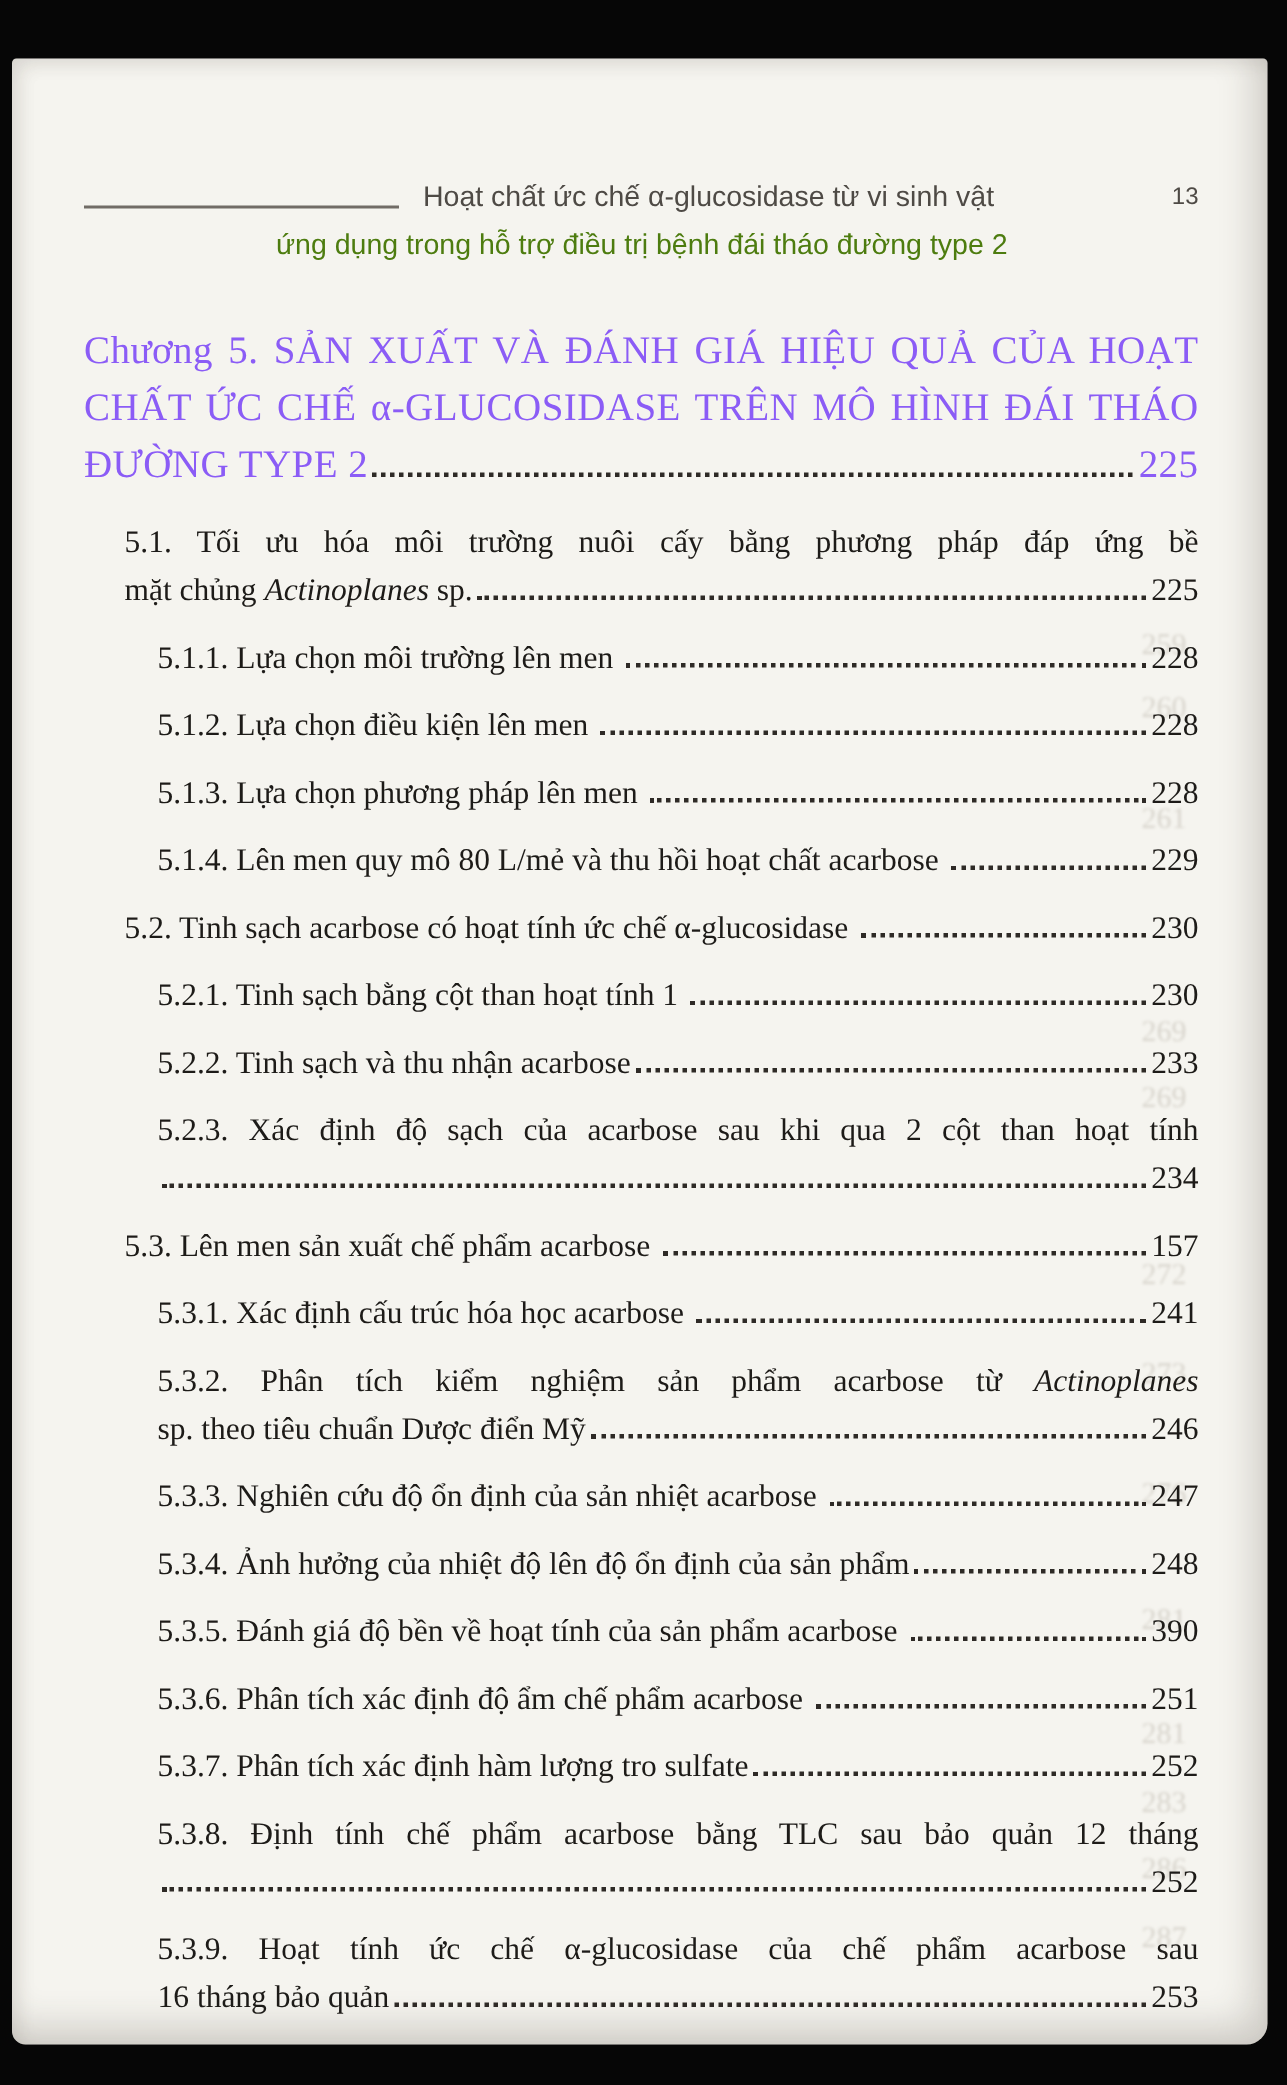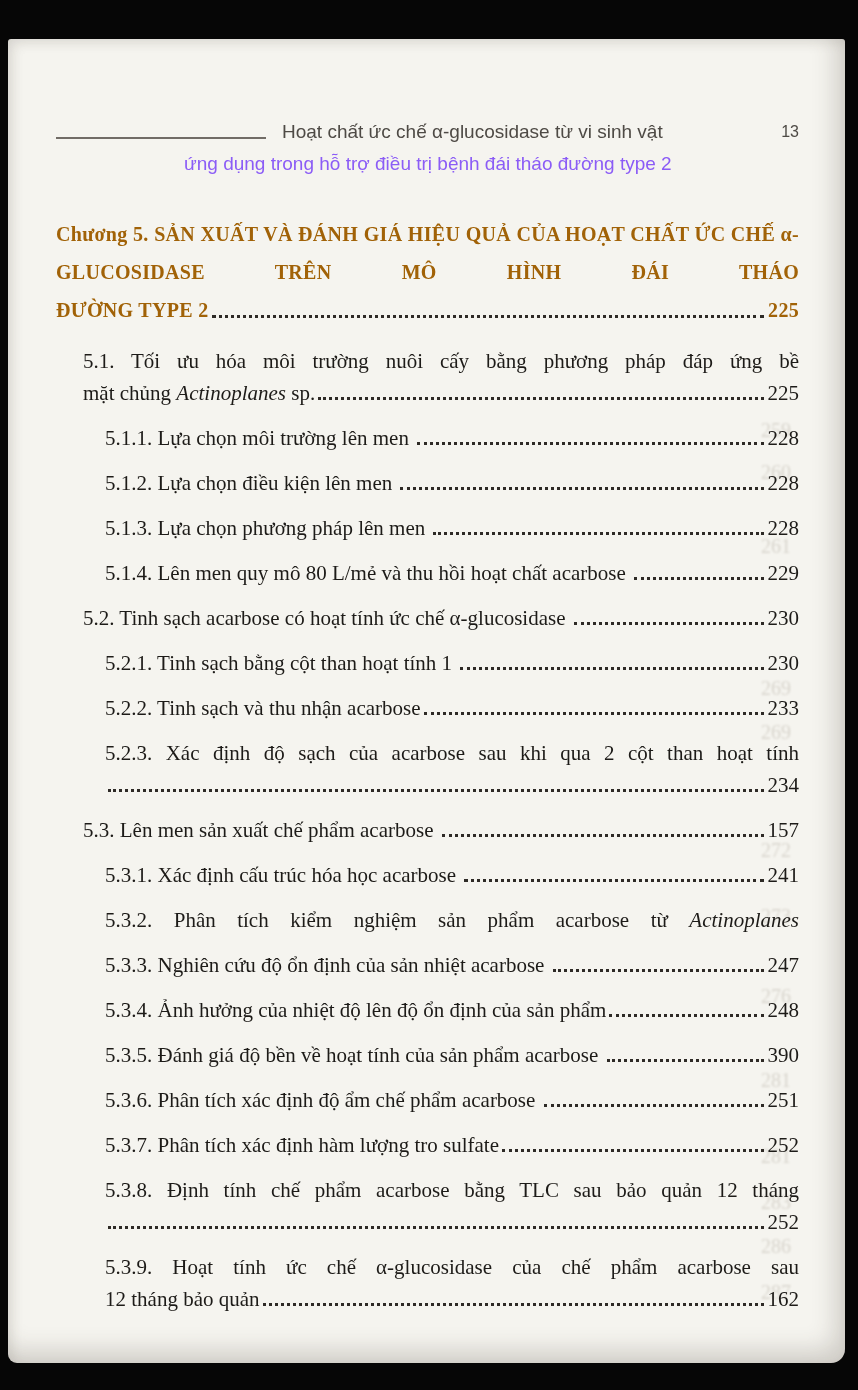--- a/index.html
+++ b/index.html
@@ -37,37 +37,37 @@
   .hdr-rule {
     width: 210px;
     border-bottom: 2px solid #716c66;
     margin-bottom: 5px;
     flex: 0 0 auto;
   }
   .hdr-title { flex: 1; margin-left: 16px; }
   .hdr-page { font-size: 16px; margin-left: 12px; }
   .hdr-line2 {
     font-family: "Liberation Sans", "DejaVu Sans", sans-serif;
-    color: #8b5cf6;
+    color: #4d7c0f;
     font-size: 19px;
     margin: 9px 0 0 128px;
   }
 
   
   .toc { margin-top: 40px; font-size: 21px; line-height: 32px; }
   .entry { margin-bottom: 13px; }
   .entry.l1 { padding-left: 27px; }
   .entry.l2 { padding-left: 49px; }
   .entry.chapter {
-    font-weight: bold;
-    font-size: 20px;
+    font-weight: normal;
+    font-size: 26px;
     line-height: 38px;
     letter-spacing: .3px;
     margin-bottom: 16px;
-    color: #a16207;
+    color: #8b5cf6;
   }
   .pre { display: block; text-align: justify; text-align-last: justify; }
   .lastline { display: flex; align-items: flex-end; }
   .lastline .t { white-space: pre; }
   .leader {
     flex: 1;
     min-width: 18px;
     margin: 0 2px 9px 3px;
     border-bottom: 3px dotted #2e2a26;
   }
@@ -234,20 +234,27 @@
         <span class="lastline">
           <span class="t last-t">5.3.1. Xác định cấu trúc hóa học acarbose </span>
             <span class="t i last-i"></span>
             <span class="t last-p"></span>
           <span class="leader"></span>
           <span class="pg">241</span>
         </span>
       </div>
         <div class="entry l2">
         <span class="pre"><span class="t pre-t">5.3.2. Phân tích kiểm nghiệm sản phẩm acarbose từ </span><span class="t i pre-i">Actinoplanes</span></span>
+        <span class="lastline">
+          <span class="t last-t">sp. theo tiêu chuẩn Dược điển Mỹ</span>
+            <span class="t i last-i"></span>
+            <span class="t last-p"></span>
+          <span class="leader"></span>
+          <span class="pg">246</span>
+        </span>
       </div>
         <div class="entry l2 nopre">
 
         <span class="lastline">
           <span class="t last-t">5.3.3. Nghiên cứu độ ổn định của sản nhiệt acarbose </span>
             <span class="t i last-i"></span>
             <span class="t last-p"></span>
           <span class="leader"></span>
           <span class="pg">247</span>
         </span>
@@ -298,23 +305,23 @@
           <span class="t last-t"></span>
             <span class="t i last-i"></span>
             <span class="t last-p"></span>
           <span class="leader"></span>
           <span class="pg">252</span>
         </span>
       </div>
         <div class="entry l2">
         <span class="pre"><span class="t pre-t">5.3.9. Hoạt tính ức chế α-glucosidase của chế phẩm acarbose sau</span><span class="t i pre-i"></span></span>
         <span class="lastline">
-          <span class="t last-t">12 tháng bảo quản</span>
-            <span class="t i last-i"></span>
-            <span class="t last-p"></span>
-          <span class="leader"></span>
-          <span class="pg">162</span>
+          <span class="t last-t">16 tháng bảo quản</span>
+            <span class="t i last-i"></span>
+            <span class="t last-p"></span>
+          <span class="leader"></span>
+          <span class="pg">253</span>
         </span>
       </div>
       </main>
 
   </div>
 </div>
 
 </body></html>

